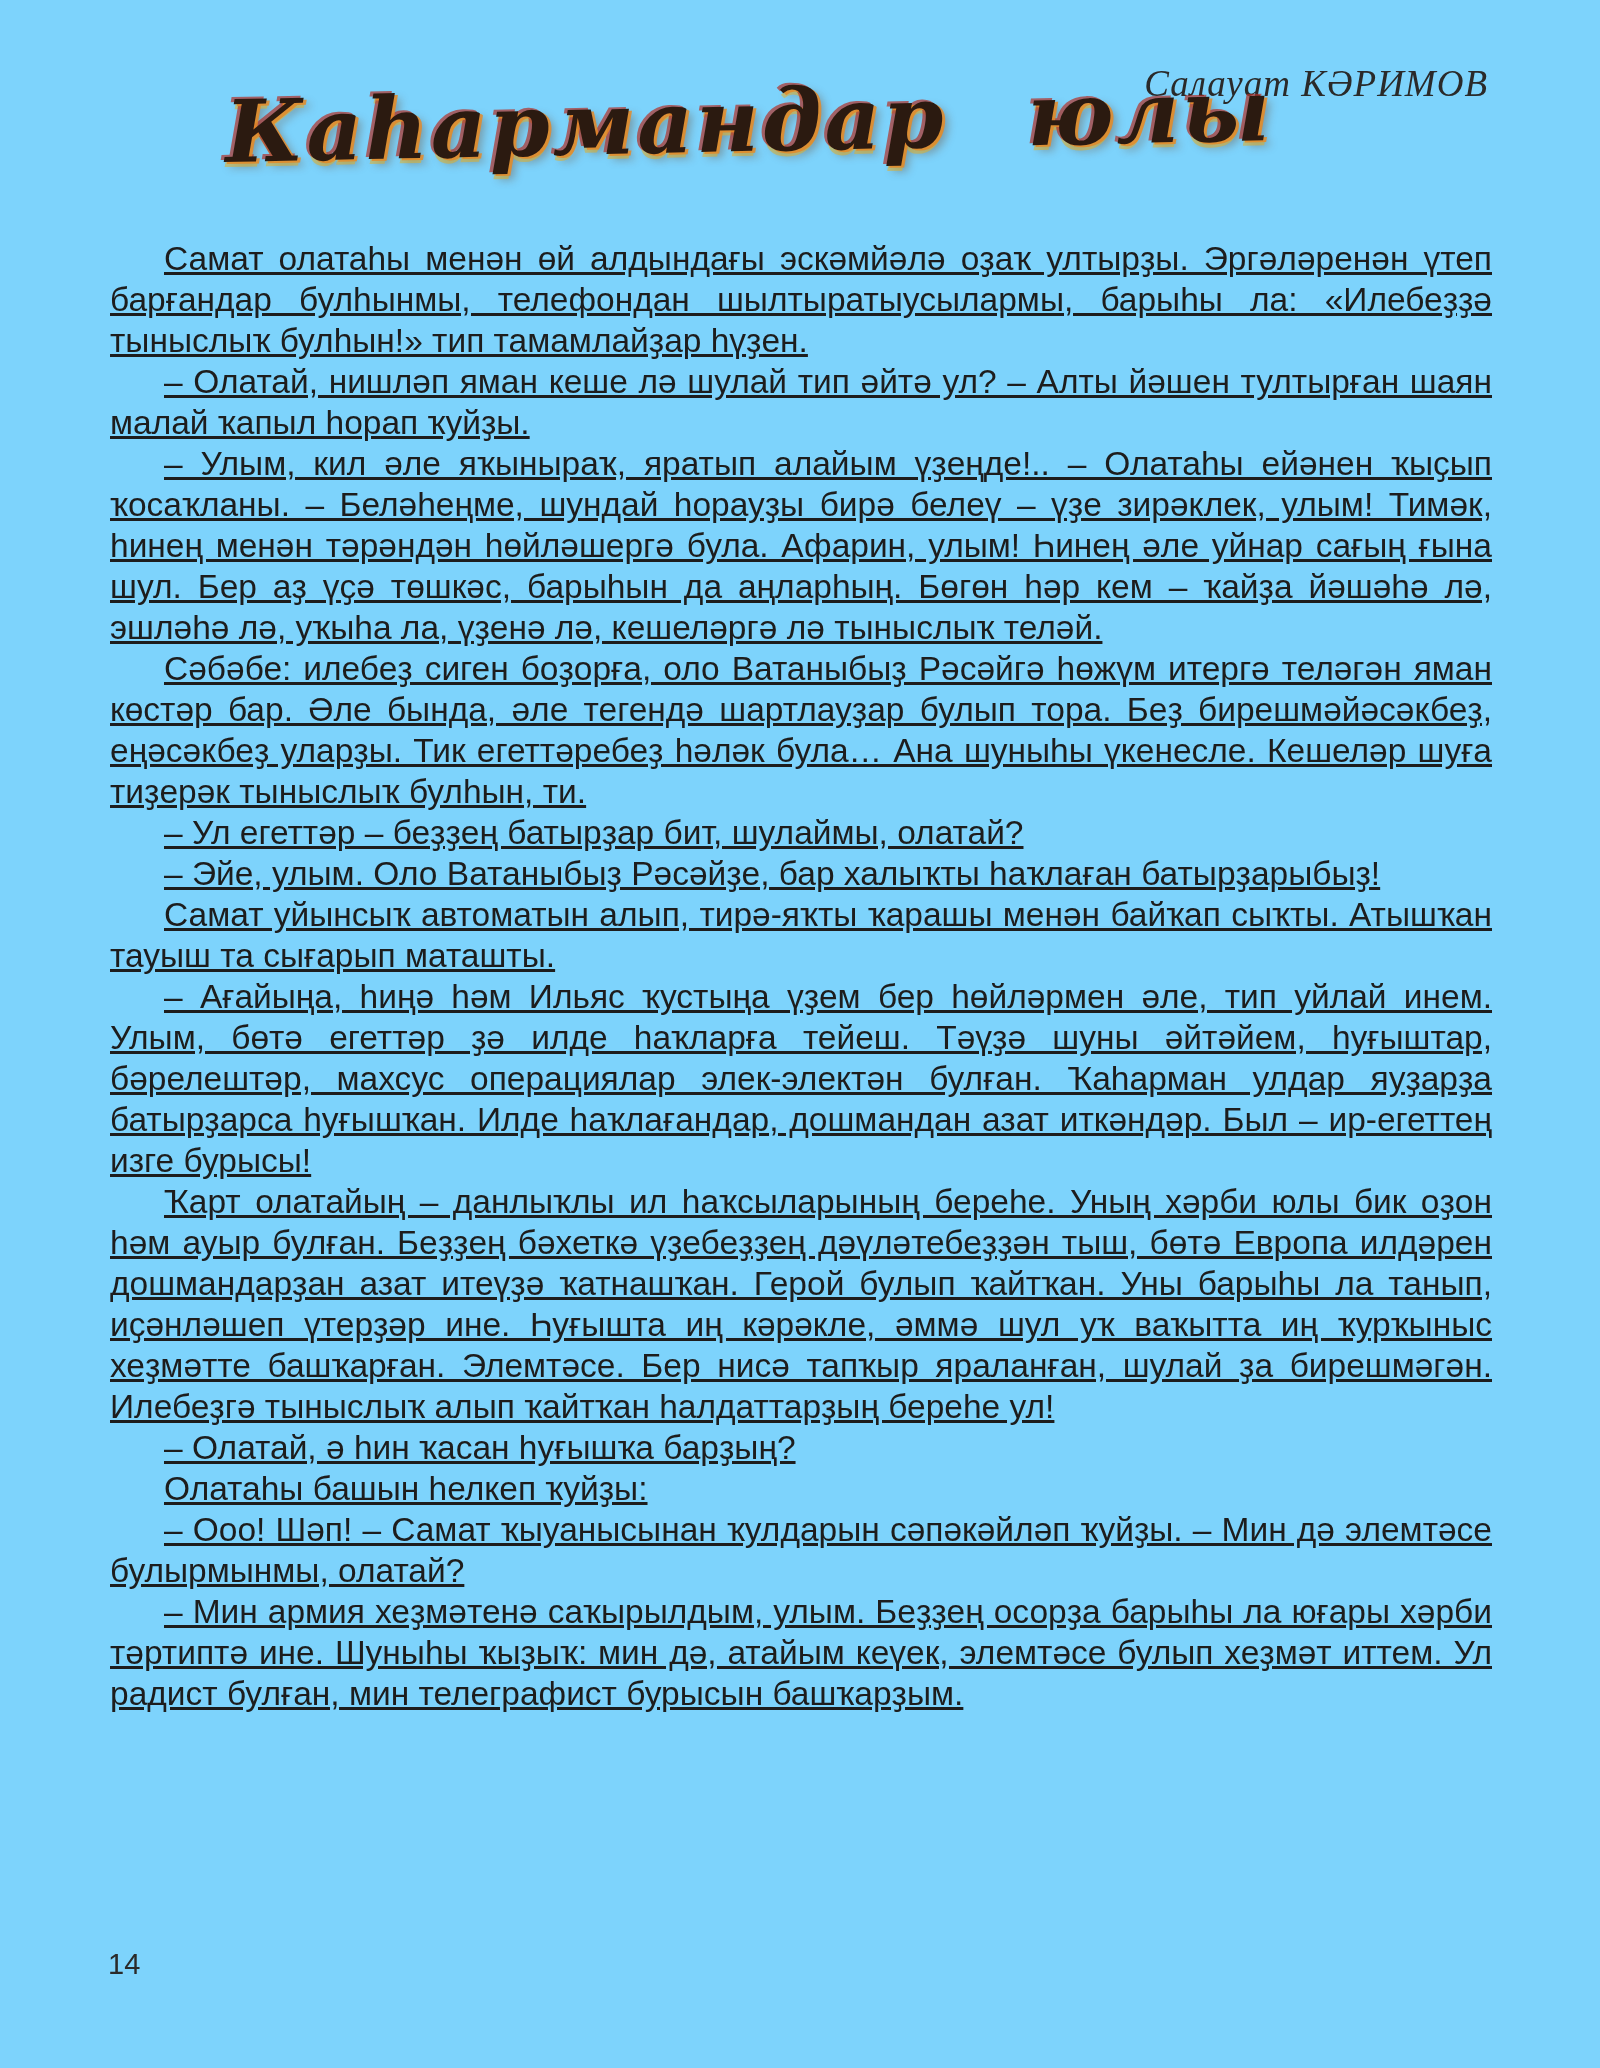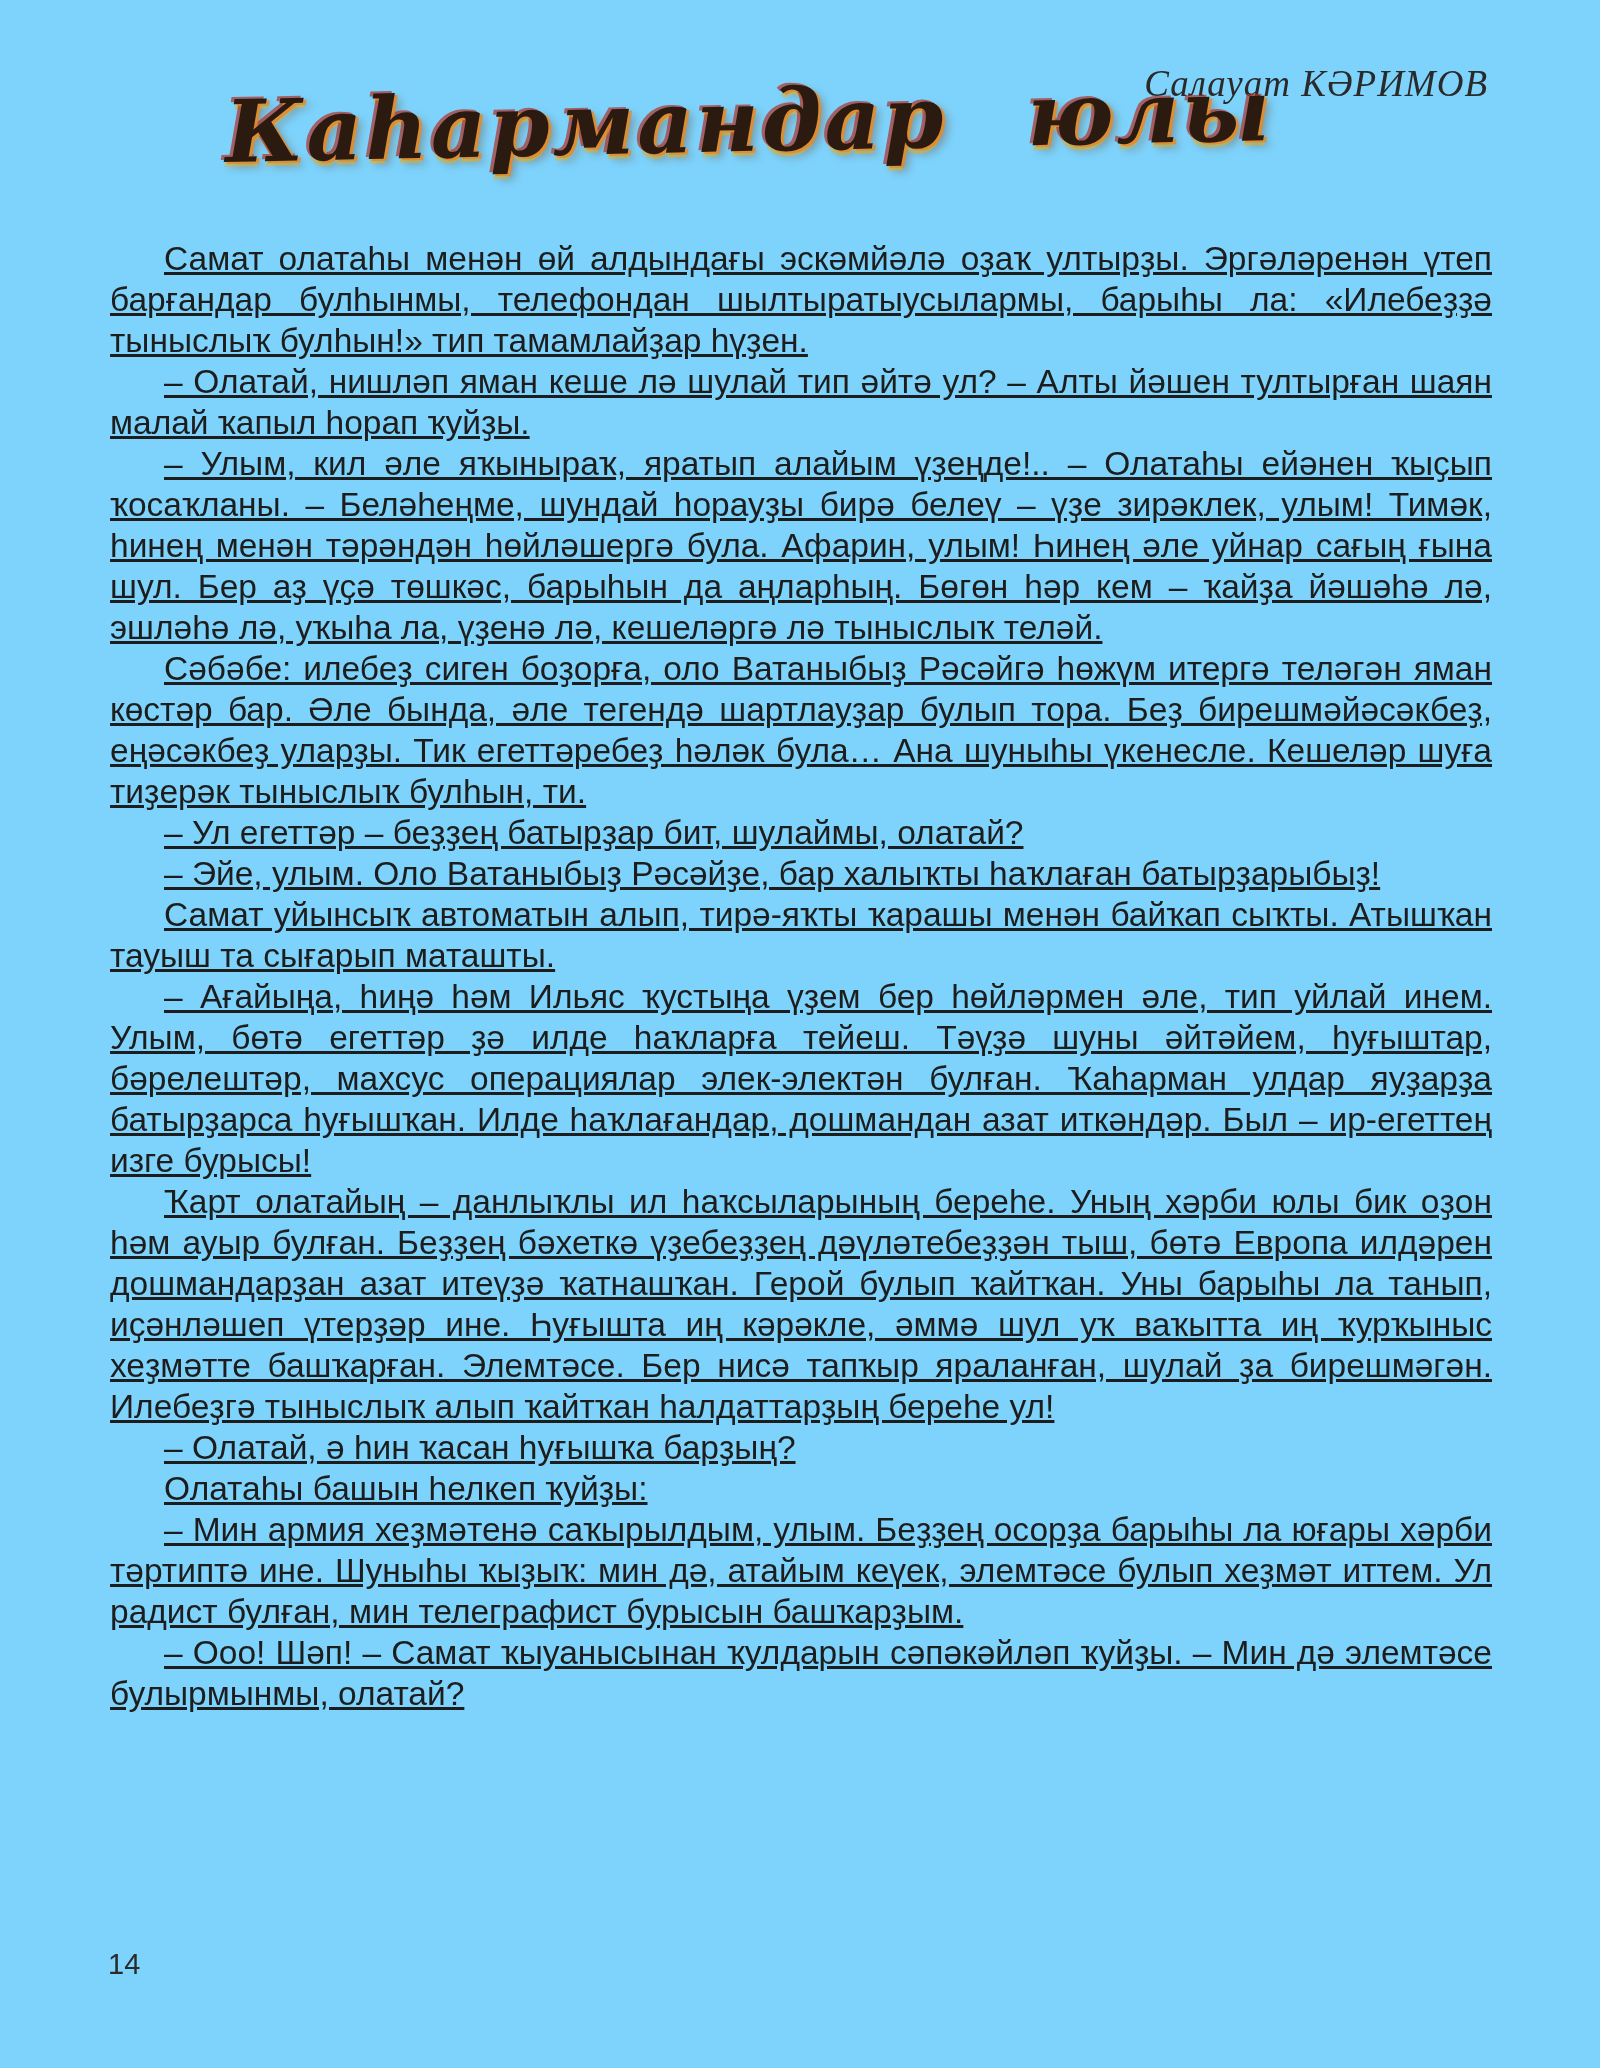--- a/index.html
+++ b/index.html
@@ -86,19 +86,19 @@
       <p class="body-para">– Олатай, нишләп яман кеше лә шулай тип әйтә ул? – Алты йәшен тултырған шаян малай ҡапыл һорап ҡуйҙы.</p>
       <p class="body-para">– Улым, кил әле яҡыныраҡ, яратып алайым үҙеңде!.. – Олатаһы ейәнен ҡыҫып ҡосаҡланы. – Беләһеңме, шундай һорауҙы бирә белеү – үҙе зирәклек, улым! Тимәк, һинең менән тәрәндән һөйләшергә була. Афарин, улым! Һинең әле уйнар сағың ғына шул. Бер аҙ үҫә төшкәс, барыһын да аңларһың. Бөгөн һәр кем – ҡайҙа йәшәһә лә, эшләһә лә, уҡыһа ла, үҙенә лә, кешеләргә лә тыныслыҡ теләй.</p>
       <p class="body-para">Сәбәбе: илебеҙ сиген боҙорға, оло Ватаныбыҙ Рәсәйгә һөжүм итергә теләгән яман көстәр бар. Әле бында, әле тегендә шартлауҙар булып тора. Беҙ бирешмәйәсәкбеҙ, еңәсәкбеҙ уларҙы. Тик егеттәребеҙ һәләк була… Ана шуныһы үкенесле. Кешеләр шуға тиҙерәк тыныслыҡ булһын, ти.</p>
       <p class="body-para">– Ул егеттәр – беҙҙең батырҙар бит, шулаймы, олатай?</p>
       <p class="body-para">– Эйе, улым. Оло Ватаныбыҙ Рәсәйҙе, бар халыҡты һаҡлаған батырҙарыбыҙ!</p>
       <p class="body-para">Самат уйынсыҡ автоматын алып, тирә-яҡты ҡарашы менән байҡап сыҡты. Атышҡан тауыш та сығарып маташты.</p>
       <p class="body-para">– Ағайыңа, һиңә һәм Ильяс ҡустыңа үҙем бер һөйләрмен әле, тип уйлай инем. Улым, бөтә егеттәр ҙә илде һаҡларға тейеш. Тәүҙә шуны әйтәйем, һуғыштар, бәрелештәр, махсус операциялар элек-электән булған. Ҡаһарман улдар яуҙарҙа батырҙарса һуғышҡан. Илде һаҡлағандар, дошмандан азат иткәндәр. Был – ир-егеттең изге бурысы!</p>
       <p class="body-para">Ҡарт олатайың – данлыҡлы ил һаҡсыларының береһе. Уның хәрби юлы бик оҙон һәм ауыр булған. Беҙҙең бәхеткә үҙебеҙҙең дәүләтебеҙҙән тыш, бөтә Европа илдәрен дошмандарҙан азат итеүҙә ҡатнашҡан. Герой булып ҡайтҡан. Уны барыһы ла танып, иҫәнләшеп үтерҙәр ине. Һуғышта иң кәрәкле, әммә шул уҡ ваҡытта иң ҡурҡыныс хеҙмәтте башҡарған. Элемтәсе. Бер нисә тапҡыр яраланған, шулай ҙа бирешмәгән. Илебеҙгә тыныслыҡ алып ҡайтҡан һалдаттарҙың береһе ул!</p>
       <p class="body-para">– Олатай, ә һин ҡасан һуғышҡа барҙың?</p>
       <p class="body-para">Олатаһы башын һелкеп ҡуйҙы:</p>
+      <p class="body-para">– Ооо! Шәп! – Самат ҡыуанысынан ҡулдарын сәпәкәйләп ҡуйҙы. – Мин дә элемтәсе булырмынмы, олатай?</p>
       <p class="body-para">– Мин армия хеҙмәтенә саҡырылдым, улым. Беҙҙең осорҙа барыһы ла юғары хәрби тәртиптә ине. Шуныһы ҡыҙыҡ: мин дә, атайым кеүек, элемтәсе булып хеҙмәт иттем. Ул радист булған, мин телеграфист бурысын башҡарҙым.</p>
-      <p class="body-para">– Ооо! Шәп! – Самат ҡыуанысынан ҡулдарын сәпәкәйләп ҡуйҙы. – Мин дә элемтәсе булырмынмы, олатай?</p>
     </div>
 
   <div class="page-number">14</div>
 
 </div>
 
 </body></html>

